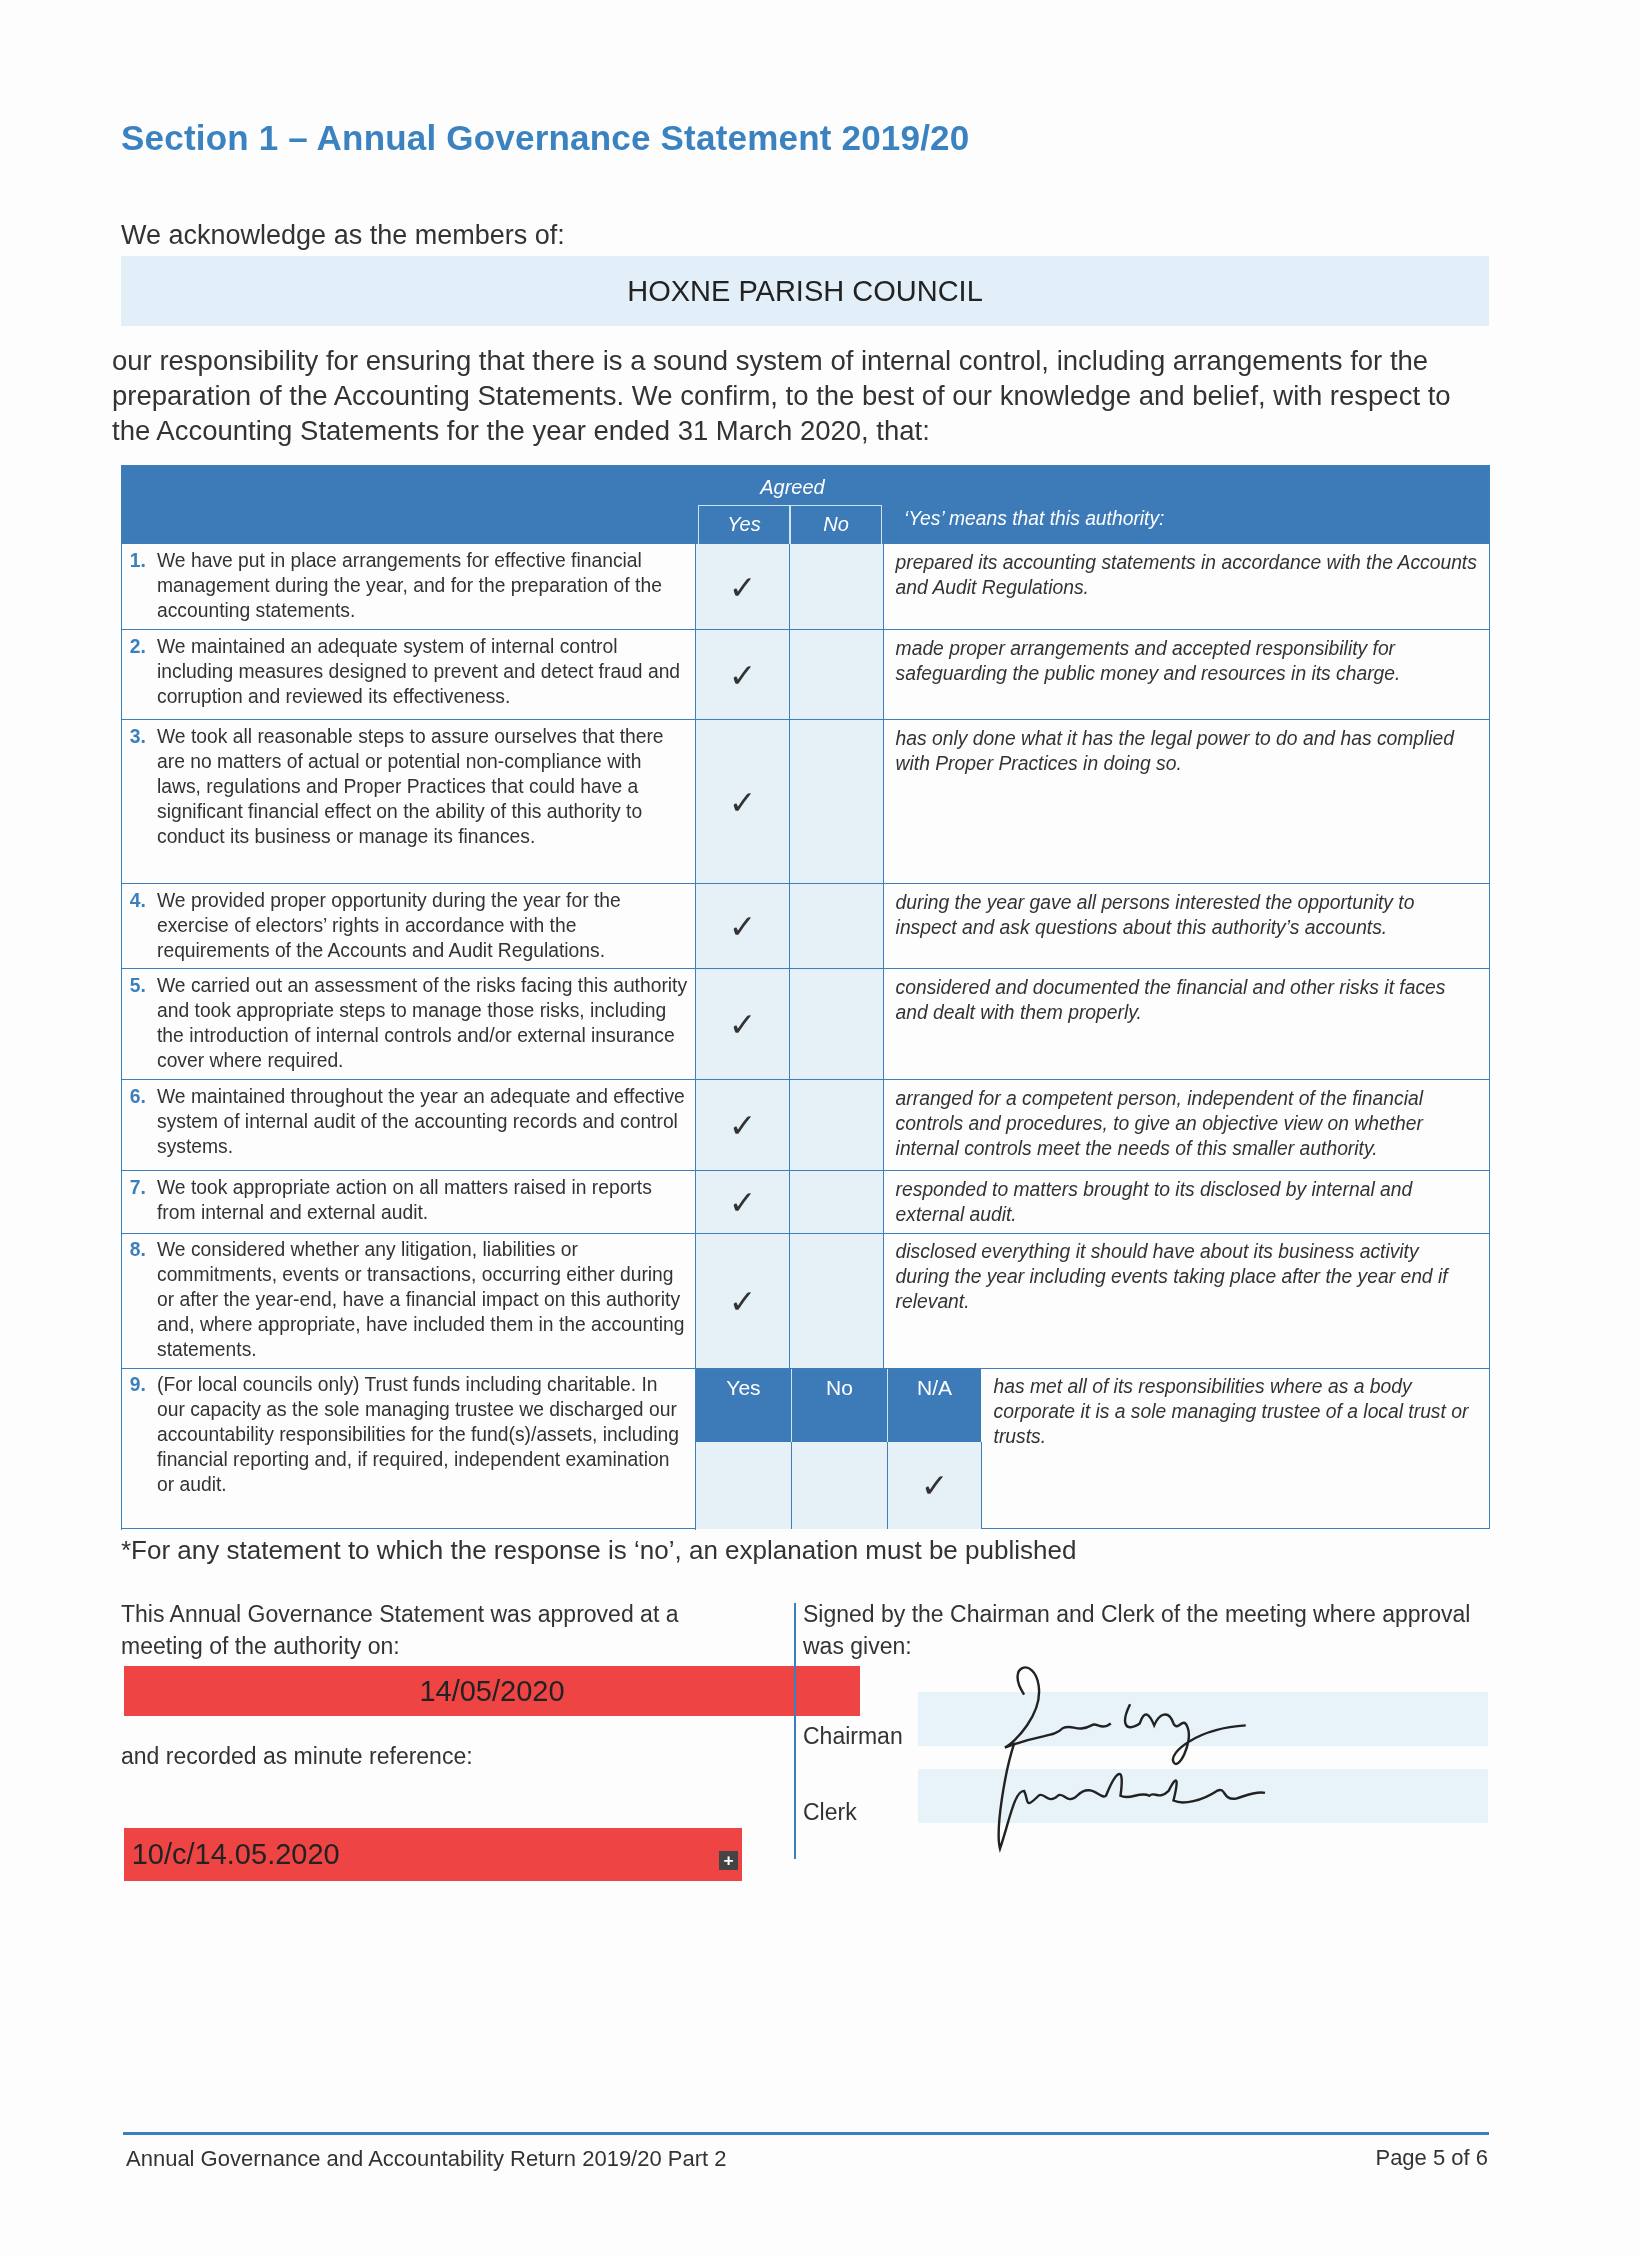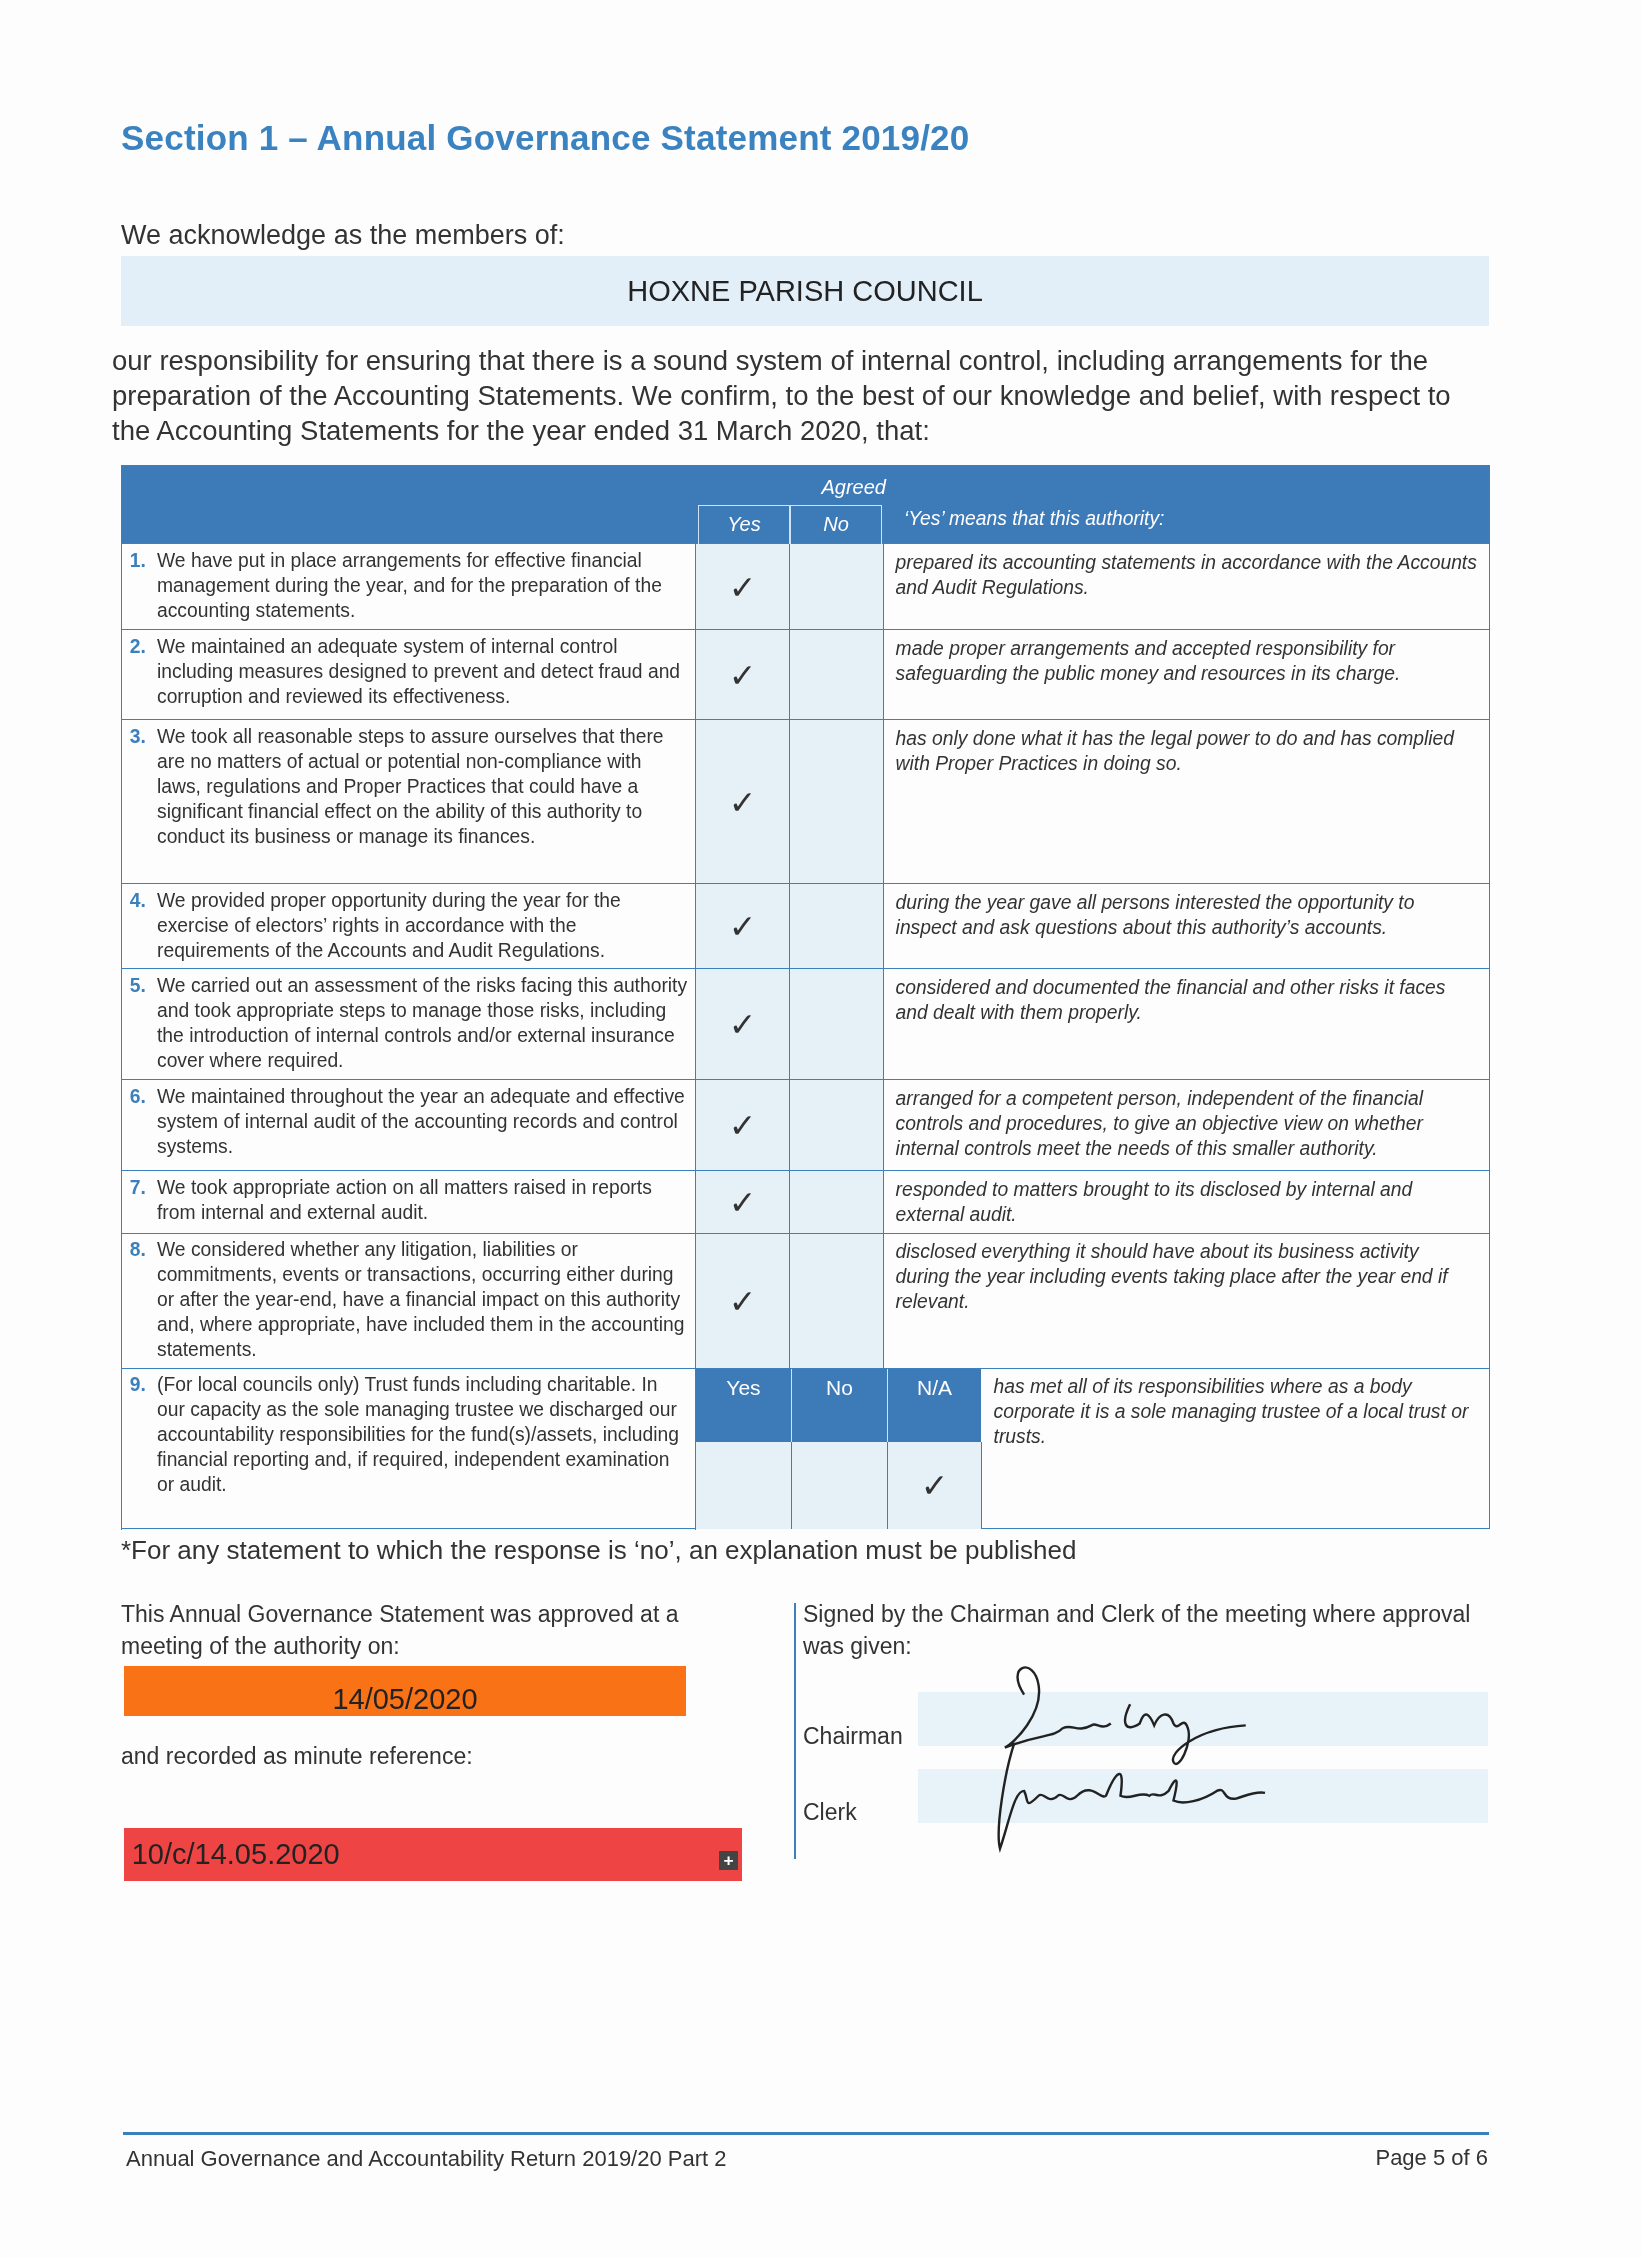--- a/index.html
+++ b/index.html
@@ -16,33 +16,33 @@
 
   table.gov { position:absolute; left:121px; top:465px; width:1368px; border-collapse:collapse; table-layout:fixed; }
   table.gov td { border:1.9px solid #3b7fbc; vertical-align:top; padding:0; }
   .hdr-bar { background:#3d7ab8; color:#fff; }
   .hdr-row td { border-bottom:none; }
   .col-st { width:574px; }
   .col-yes { width:94px; }
   .col-no { width:94px; }
   .col-desc { width:606px; }
   .hdr-cell { height:77px; position:relative; }
-  .agreed { position:absolute; left:577px; top:9.7px; width:187px; text-align:right; font-style:italic; font-size:20px; color:#fff; }
+  .agreed { position:absolute; left:577px; top:9.7px; width:187px; text-align:center; font-style:italic; font-size:20px; color:#fff; }
   .yn-head { position:absolute; top:39px; height:39px; width:92px; border:1.9px solid #cfe3f3; border-bottom:none; box-sizing:border-box; text-align:center; font-style:italic; font-size:20px; line-height:37px; color:#fff; }
   .yes-means { position:absolute; left:782px; top:42px; font-style:italic; font-size:19.3px; color:#fff; }
   .st { font-size:19.3px; line-height:25px; padding:3.9px 5.8px 3.9px 35px; position:relative; color:#333; }
   .st .num { position:absolute; left:7.7px; top:3.9px; color:#3b7fbc; font-weight:bold; }
   .box { background:#e6f0f7; position:relative; }
   .tick { position:absolute; left:0; right:0; top:50%; transform:translateY(-50%); text-align:center; font-size:33px; color:#333; }
   .desc { font-style:italic; font-size:19.3px; line-height:25px; padding:5.8px 11.6px; color:#333; }
   .blue-head { background:#3d7ab8; color:#fff; text-align:center; font-size:21px; height:73px; vertical-align:top; padding-top:7.7px !important; }
 
   .footnote { left:121px; top:1535px; font-size:26px; color:#333; }
   .approved { left:121px; top:1598px; font-size:23px; line-height:32px; color:#333; width:637px; }
-  .date-box { left:124px; top:1666px; width:562px; height:50px; background:#f97316; display:flex; align-items:flex-end; justify-content:center; font-size:29px; color:#222; }
+  .date-box { left:124px; top:1666px; width:736px; height:50px; background:#ef4444; display:flex; align-items:center; justify-content:center; font-size:29px; color:#222; }
   .minute-lbl { left:121px; top:1743px; font-size:23px; color:#333; }
   .minute-box { left:124px; top:1828px; width:618px; height:53px; background:#ef4444; }
   .minute-val { position:absolute; left:7.7px; top:9.7px; font-size:29px; color:#222; }
   .plus { position:absolute; right:3.9px; top:23px; width:19.3px; height:19.3px; background:#444; color:#fff; font-size:17.4px; line-height:19.3px; text-align:center; font-weight:bold; }
   .vdiv { left:794px; top:1603px; width:1.9px; height:256px; background:#3b7fbc; }
   .signed { left:803px; top:1598px; font-size:23px; line-height:32px; color:#333; width:676px; }
   .sig-lbl { font-size:23px; color:#333; }
   .sig-box { left:918px; top:1692px; width:570px; height:54px; background:#e8f2f9; }
   .sig-box2 { left:918px; top:1769px; width:570px; height:54px; background:#e8f2f9; }
   .sig-svg { left:985px; top:1656px; }

